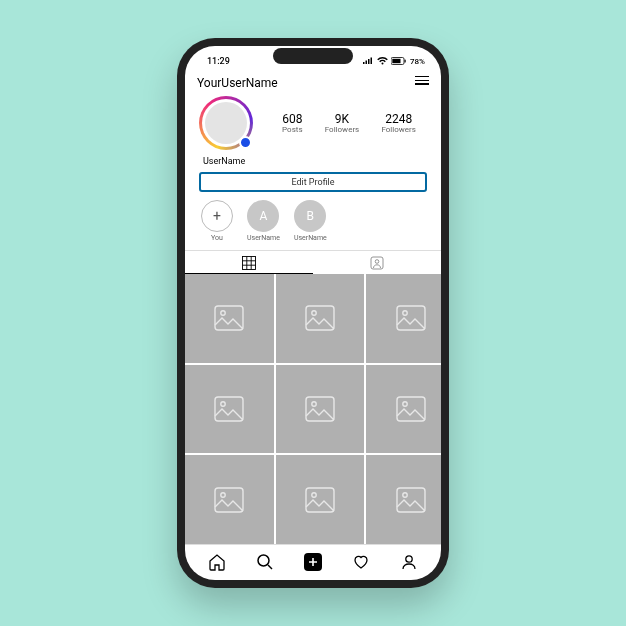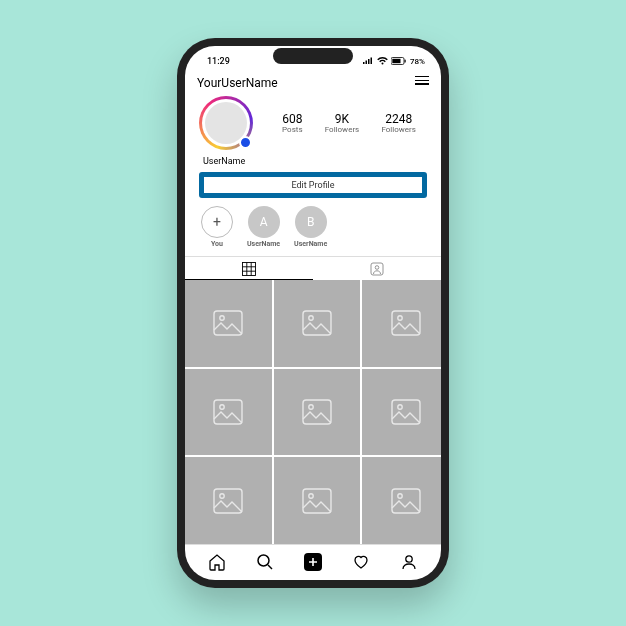--- a/index.html
+++ b/index.html
@@ -85,35 +85,35 @@
   position:absolute; bottom:1px; right:1px; width:13px; height:13px;
   background:#1a4de6; border:2px solid #fff; border-radius:50%;
 }
 .stats { display:flex; flex:1; justify-content:space-around; }
 .stat { text-align:center; }
 .stat-num { font-size:12px; font-weight:400; color:#000; }
 .stat-label { font-size:8px; color:#666; margin-top:-1px; }
 .username-line { padding: 2px 14px 6px 18px; font-size:9px; color:#000; }
 .edit-btn {
   margin: 0 14px 8px 14px;
-  border:5px solid #0369a1; border-radius:3px;
+  border:2px solid #0369a1; border-radius:3px;
   font-size:9px; text-align:center; padding:3px 0;
   color:#333; background:#fff;
 }
 .highlights {
   display:flex; gap:14px; padding: 0 16px 8px 16px; align-items:flex-start;
 }
 .hl { display:flex; flex-direction:column; align-items:center; gap:2px; }
 .hl-circle {
   width:32px; height:32px; border-radius:50%; border:1px solid #bbb;
   display:flex; align-items:center; justify-content:center; font-size:14px;
   color:#555; background:#fff;
 }
 .hl-circle.filled { background:#c7c7c7; border:none; color:#fff; font-size:12px; }
-.hl-label { font-size:7px; color:#666;font-weight:bold; }
+.hl-label { font-size:7px; color:#666; }
 .tabs {
   display:flex; border-top:1px solid #ddd; height:24px;
 }
 .tab { flex:1; display:flex; align-items:center; justify-content:center; position:relative; }
 .tab.active::after {
   content:""; position:absolute; bottom:0; left:0; right:0; height:1.2px; background:#000;
 }
 .grid {
   flex:1; display:grid; grid-template-columns: repeat(3, 1fr);
   gap:2px; overflow:hidden; background:#fff;

